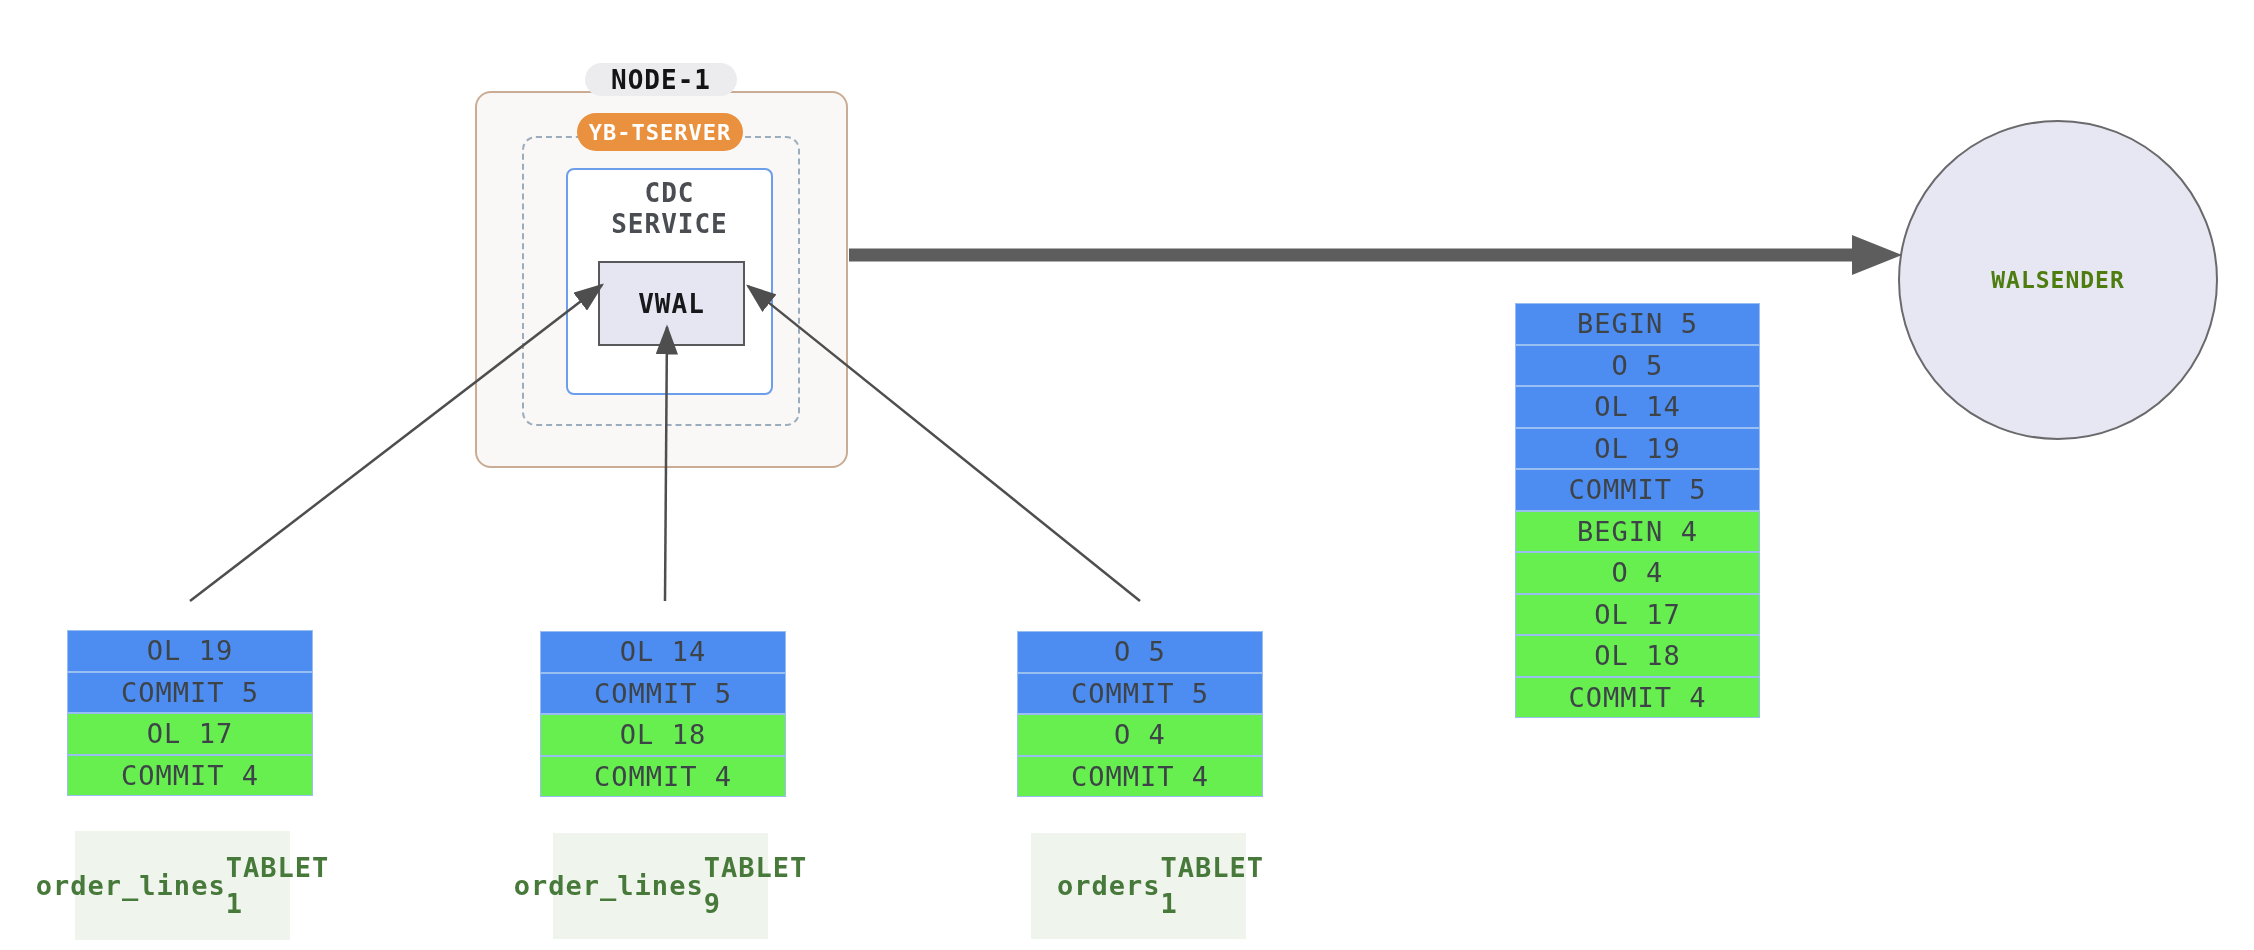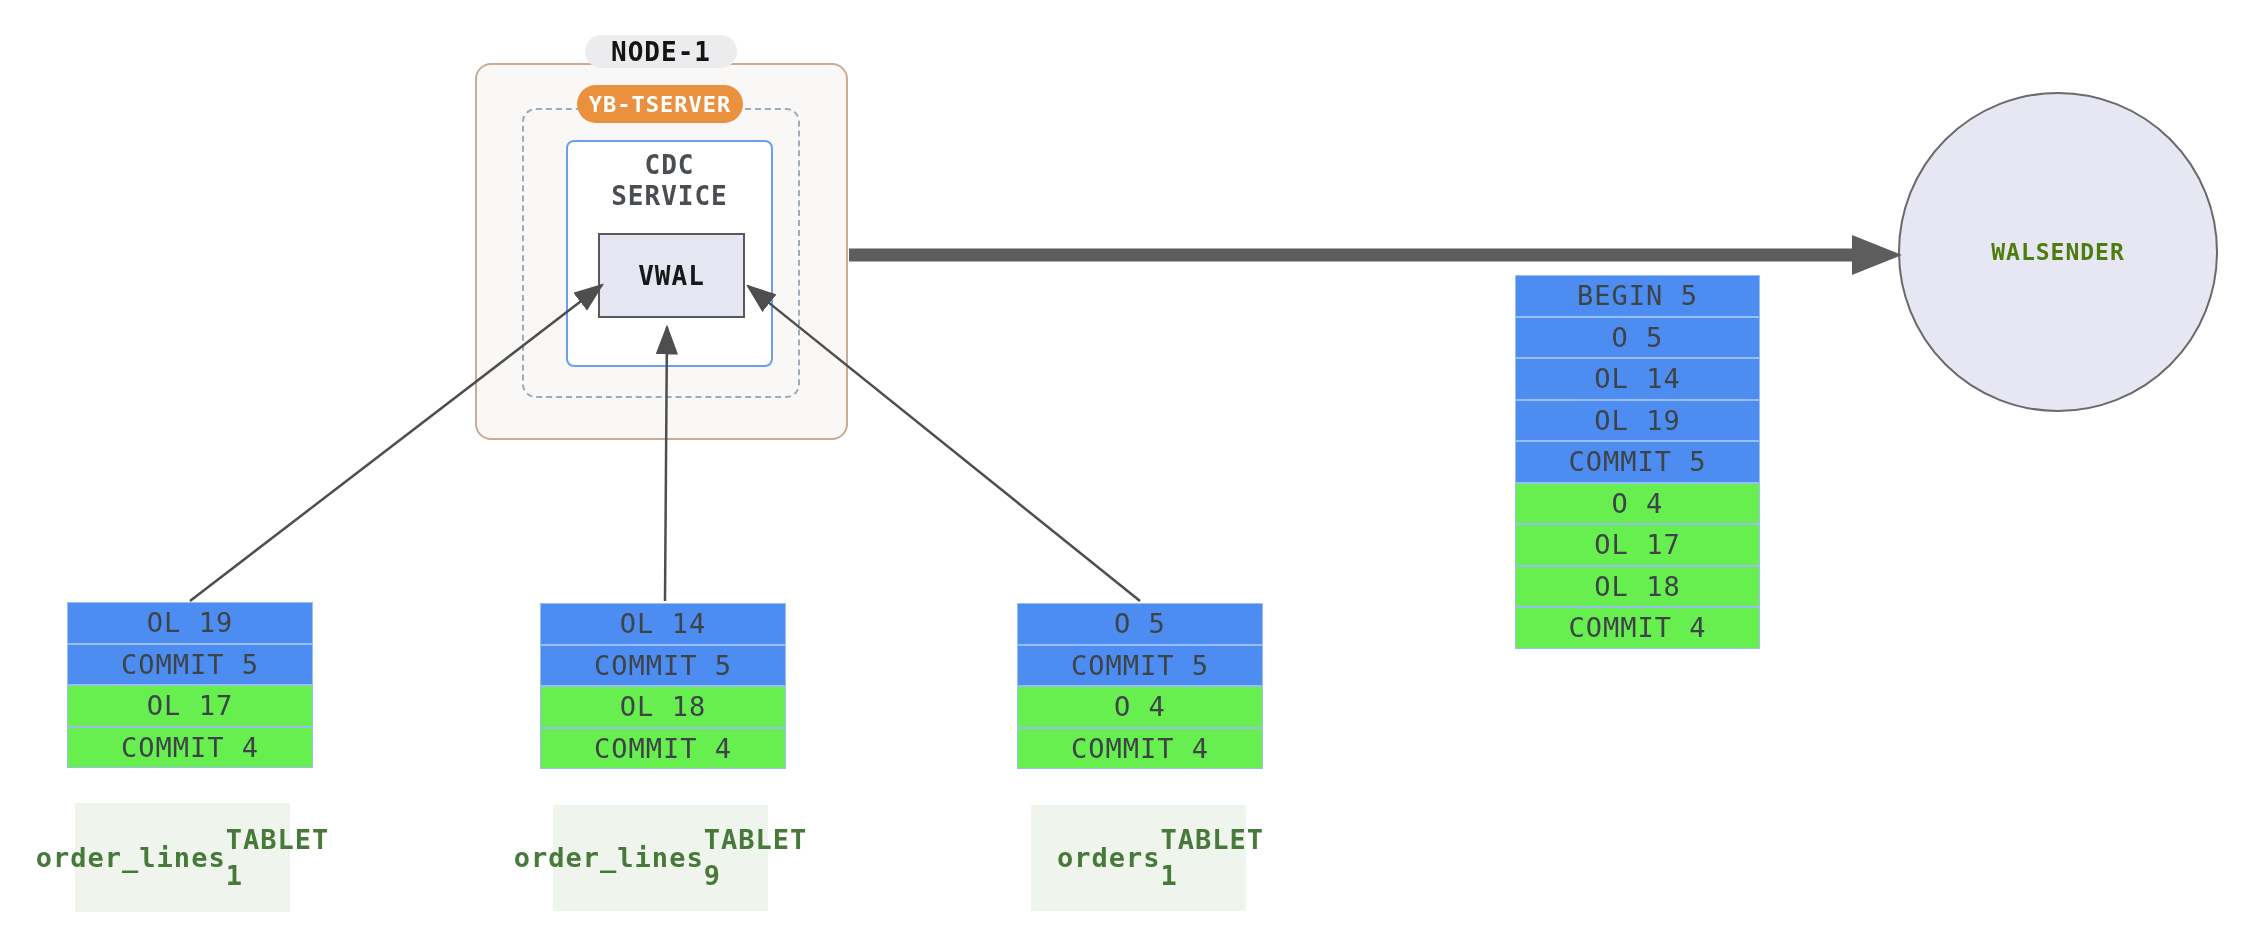--- a/index.html
+++ b/index.html
@@ -1,20 +1,20 @@
 <!DOCTYPE html>
 <html style="--blue-record: #4d8df1; --green-record: #67ef50; --record-border: #99bef2; --record-text: #3e4347; --node-fill: #faf8f6; --node-border: #c9ac93; --node-pill-bg: #ececee; --tserver-pill-bg: #ea9140; --dashed-border: #9badbd; --cdc-border: #6d9eea; --vwal-fill: #e6e6f3; --vwal-border: #58595b; --circle-fill: #e7e7f3; --circle-border: #6a6a6d; --arrow-thin: #4e4e4e; --arrow-thick: #5d5d5d; --tablet-label-bg: #eff5ec; --tablet-label-text: #47793a;"><head>
 <meta charset="utf-8">
 <style>
   html,body{margin:0;padding:0;background:#ffffff;}
   #canvas{
     position:relative;width:2254px;height:950px;background:#ffffff;overflow:hidden;
     font-family:"DejaVu Sans Mono","Liberation Mono",monospace;
   }
-  .abs{position:absolute;box-sizing:border-box;}
+  .abs{position:absolute;box-sizing:border-box;margin-top:28px;}
 
   
   #arrows{position:absolute;left:0;top:0;width:2254px;height:950px;pointer-events:none;z-index:6;}
   .thin-line{stroke:var(--arrow-thin);stroke-width:2.5;fill:none;}
   .thick-line{stroke:var(--arrow-thick);stroke-width:13;fill:none;}
   .thick-head{fill:var(--arrow-thick);stroke:none;}
 
   
   .node-box{left:475px;top:63px;width:373px;height:377px;border:2.5px solid var(--node-border);
     border-radius:16px;background:var(--node-fill);z-index:1;}
@@ -89,20 +89,21 @@
   <div class="abs vwal-box">VWAL</div>
 
   <div class="abs walsender">WALSENDER</div>
 
   <div class="abs stack stack-merged">
       <div class="wal-row blue">BEGIN 5</div>
       <div class="wal-row blue">O 5</div>
       <div class="wal-row blue">OL 14</div>
       <div class="wal-row blue">OL 19</div>
       <div class="wal-row blue">COMMIT 5</div>
+      <div class="wal-row green">BEGIN 4</div>
       <div class="wal-row green">O 4</div>
       <div class="wal-row green">OL 17</div>
       <div class="wal-row green">OL 18</div>
       <div class="wal-row green">COMMIT 4</div>
     </div>
 
   <div class="abs stack stack-t1">
       <div class="wal-row blue">OL 19</div>
       <div class="wal-row blue">COMMIT 5</div>
       <div class="wal-row green">OL 17</div>

